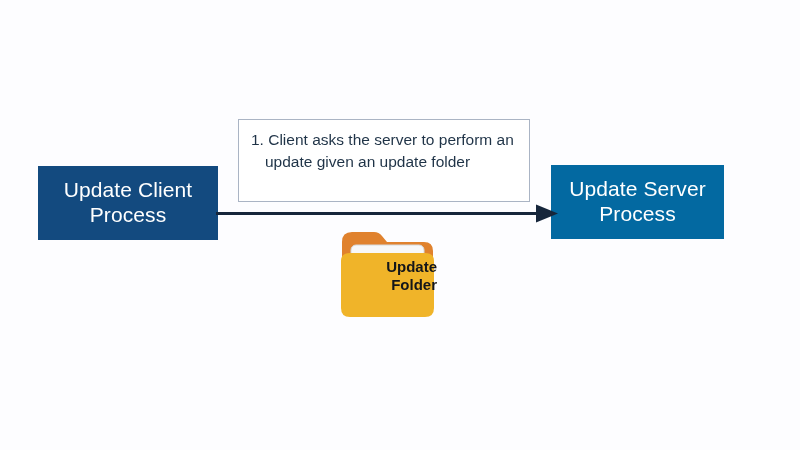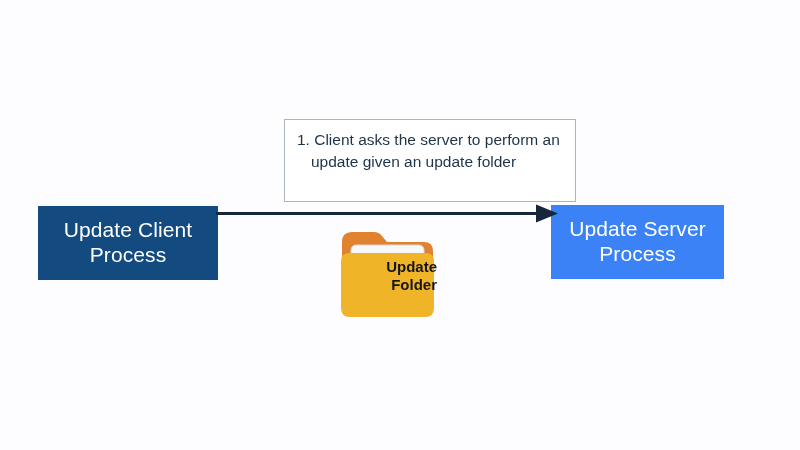--- a/index.html
+++ b/index.html
@@ -25,53 +25,51 @@
     position: absolute;
     display: flex;
     align-items: center;
     justify-content: center;
     text-align: center;
     color: #ffffff;
     font-size: 21px;
     line-height: 1.18;
     letter-spacing: 0.1px;
     box-sizing: border-box;
-    margin-top: 40px;
   }
   .process-box .box-label {
     display: block;
     padding: 0 8px;
   }
 
   #client-process-box {
     left: 38px;
     top: 166px;
     width: 180px;
     height: 74px;
     background: #134a7f;
   }
   #server-process-box {
     left: 551px;
     top: 165px;
     width: 173px;
     height: 74px;
-    background: #3b82f6;
+    background: #0369a1;
   }
 
   
   #callout-note {
     position: absolute;
     left: 238px;
     top: 119px;
     width: 292px;
     height: 83px;
     background: #ffffff;
     border: 1px solid #aab4c4;
     box-sizing: border-box;
-    margin-left: 46px;
   }
   #callout-note .note-text {
     display: block;
     color: #1f3347;
     font-size: 15.5px;
     line-height: 1.45;
     padding: 9px 10px 0 12px;
     text-indent: -14px;
     padding-left: 26px;
     white-space: pre-wrap;

